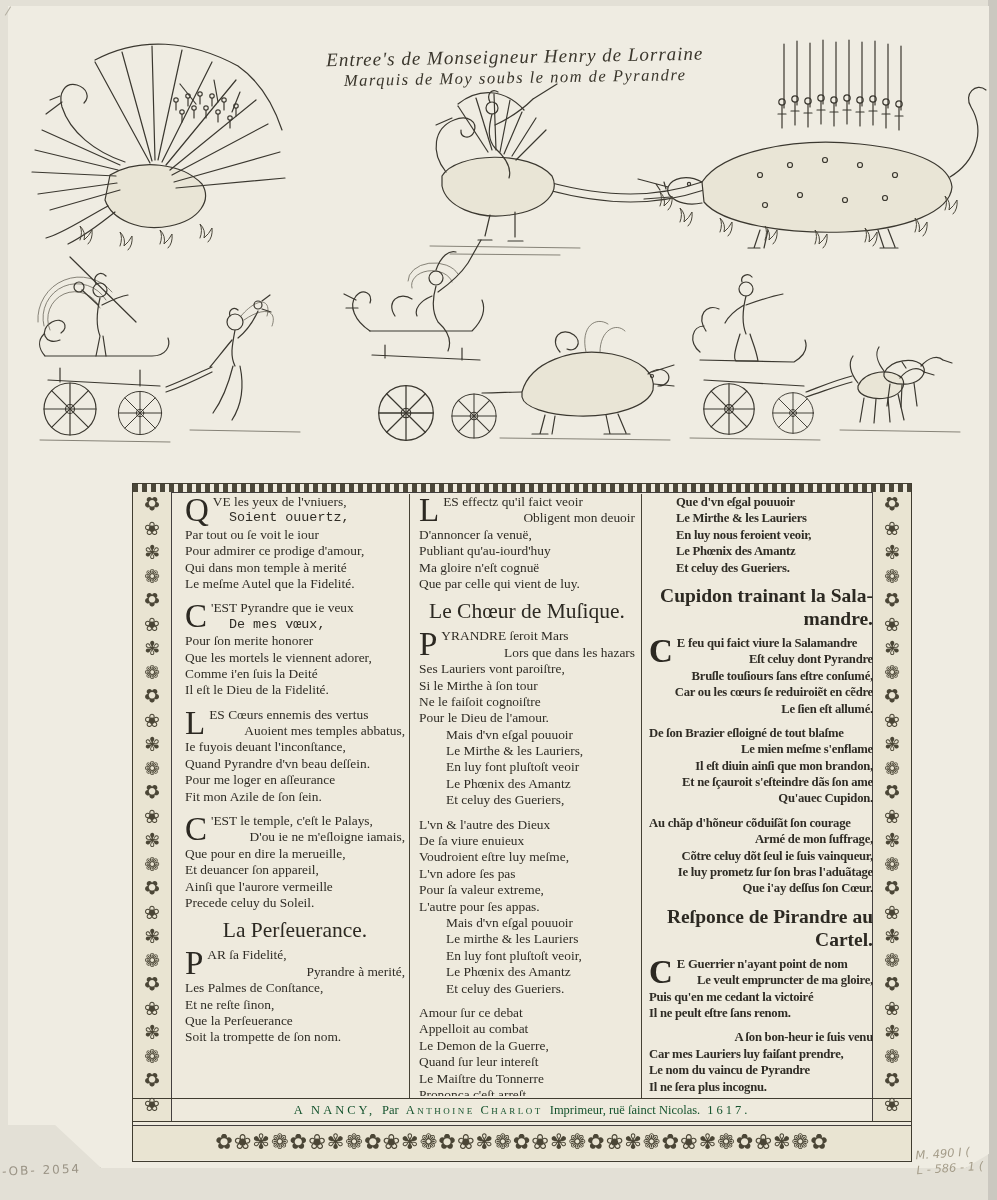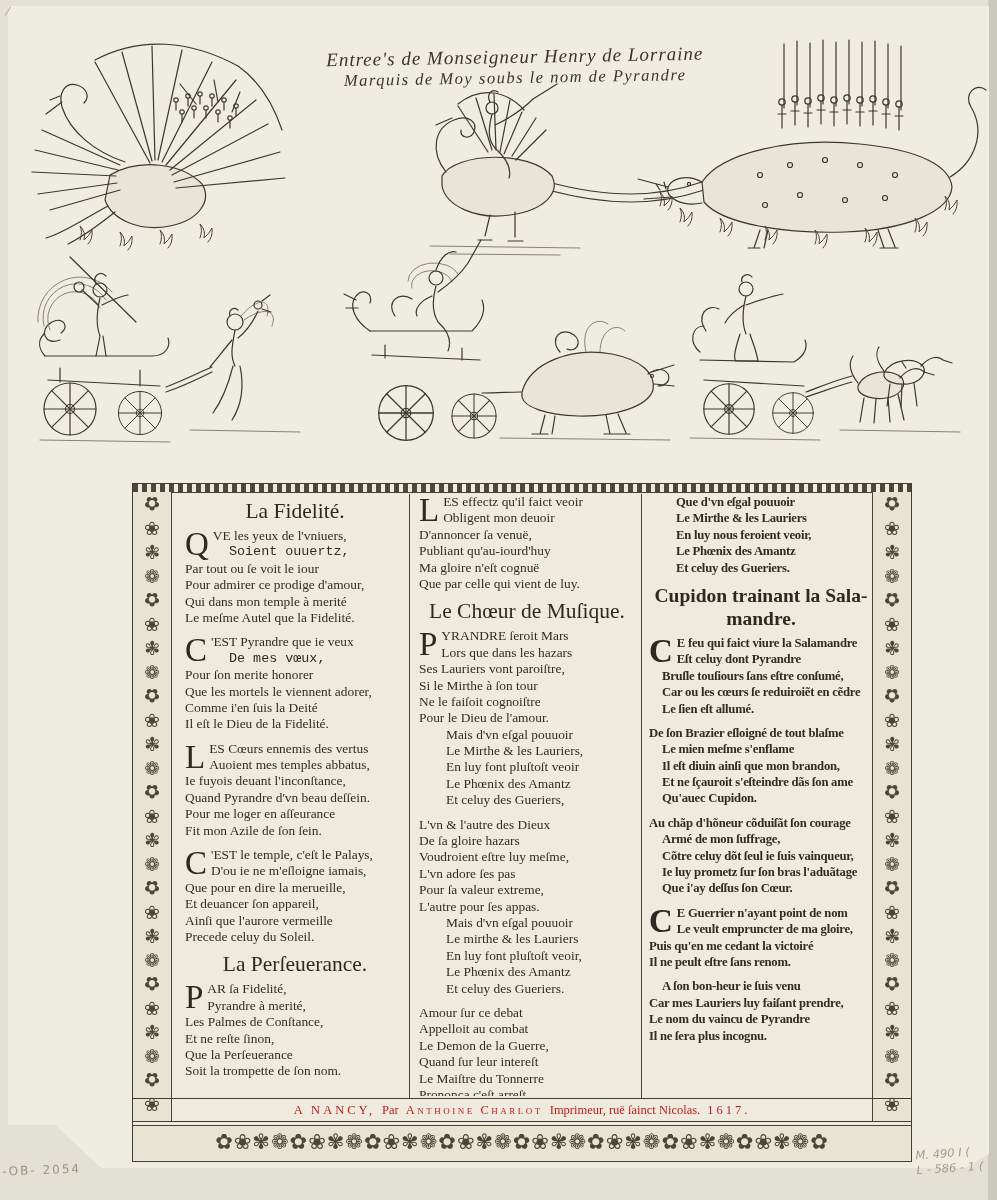--- a/index.html
+++ b/index.html
@@ -34,31 +34,31 @@
   .strip div{font-size:19px;line-height:24px;}
   .strip div:nth-child(odd){transform:rotate(180deg);}
   .vrule{position:absolute;top:10px;width:1px;height:604px;background:#454134;}
   #vrule-1{left:276px;} #vrule-2{left:508px;}
   .col{position:absolute;top:10px;height:602px;overflow:hidden;}
   #col-1{left:38px;width:238px;padding:0 4px 0 14px;}
   #col-2{left:278px;width:228px;padding:0 4px 0 8px;}
   #col-3{left:510px;width:232px;padding:0 2px 0 6px;font-weight:bold;}
   .col{box-sizing:border-box;}
   .poem-heading{text-align:center;font-size:21.5px;line-height:23px;margin:6px 0 5px 0;color:#2c2922;}
-  #col-3 .poem-heading{font-size:19.5px;}
+  #col-3 .poem-heading{font-size:19.5px;text-align:right;}
   .stanza{margin:0 0 8px 0;}
   .line{white-space:nowrap;font-size:13.4px;line-height:16.4px;height:16.4px;color:#2f2c25;}
   #col-3 .line{font-size:12.7px;letter-spacing:-.25px;}
-  .line.i1{padding-left:13px;} .line.i2{padding-left:27px;} .line.i3{padding-left:44px;font-family:Liberation Mono, monospace;}
+  .line.i1{padding-left:13px;text-align:right;} .line.i2{padding-left:27px;} .line.i3{padding-left:44px;font-family:Liberation Mono, monospace;}
   .dropcap{float:left;font-size:33px;line-height:32px;height:32px;padding-right:4px;color:#2c2922;}
   
   #imprint{position:absolute;left:0;top:614px;width:100%;height:24px;box-sizing:border-box;
            border-top:1px solid #403c30;border-bottom:1px solid #403c30;
            display:flex;align-items:center;justify-content:center;gap:7px;
-           font-size:12.5px;color:#b91c1c;}
+           font-size:12.5px;color:#14532d;}
   #imprint .caps{letter-spacing:3px;font-size:12.5px;}
   #imprint .smallcaps{font-variant:small-caps;letter-spacing:2.5px;text-align:right;}
   
   #bottom-band{position:absolute;left:0;top:641px;width:100%;height:34px;overflow:hidden;
       white-space:nowrap;text-align:center;background:#e9e4d2;border-top:1px solid #44403f;
       font-family:"DejaVu Sans",sans-serif;color:#4b4636;font-size:21px;line-height:33px;letter-spacing:1px;}
   
   .pencil{position:absolute;font-family:"DejaVu Sans",sans-serif;color:#9b9486;}
   #mark-bl{left:2px;top:1163px;font-size:12px;letter-spacing:2px;transform:rotate(-2deg);}
   #mark-br{left:916px;top:1146px;font-size:11.5px;font-style:italic;color:#a59d8a;
@@ -335,23 +335,20 @@
         <div>❀</div>
         <div>✾</div>
         <div>❁</div>
         <div>✿</div>
         <div>❀</div>
       </div>
     <div id="vrule-1" class="vrule"></div>
     <div id="vrule-2" class="vrule"></div>
 
     <div id="col-1" class="col">
-        <div class="poem-heading">
-          <div>La Fidelité.</div>
-        </div>
         <div class="stanza">
           <span class="dropcap">Q</span>
           <div class="line i0">VE les yeux de l'vniuers,</div>
           <div class="line i3">Soient ouuertz,</div>
           <div class="line i0">Par tout ou ſe voit le iour</div>
           <div class="line i0">Pour admirer ce prodige d'amour,</div>
           <div class="line i0">Qui dans mon temple à merité</div>
           <div class="line i0">Le meſme Autel que la Fidelité.</div>
         </div>
         <div class="stanza">
@@ -416,21 +413,21 @@
           <div class="line i0">Ne le faiſoit cognoiſtre</div>
           <div class="line i0">Pour le Dieu de l'amour.</div>
           <div class="line i2">Mais d'vn eſgal pouuoir</div>
           <div class="line i2">Le Mirthe &amp; les Lauriers,</div>
           <div class="line i2">En luy font pluſtoſt veoir</div>
           <div class="line i2">Le Phœnix des Amantz</div>
           <div class="line i2">Et celuy des Gueriers,</div>
         </div>
         <div class="stanza">
           <div class="line i0">L'vn &amp; l'autre des Dieux</div>
-          <div class="line i0">De ſa gloire hazars</div>
+          <div class="line i0">De ſa viure enuieux</div>
           <div class="line i0">Voudroient eſtre luy meſme,</div>
           <div class="line i0">L'vn adore ſes pas</div>
           <div class="line i0">Pour ſa valeur extreme,</div>
           <div class="line i0">L'autre pour ſes appas.</div>
           <div class="line i2">Mais d'vn eſgal pouuoir</div>
           <div class="line i2">Le mirthe &amp; les Lauriers</div>
           <div class="line i2">En luy font pluſtoſt veoir,</div>
           <div class="line i2">Le Phœnix des Amantz</div>
           <div class="line i2">Et celuy des Gueriers.</div>
         </div>
@@ -470,20 +467,24 @@
           <div class="line i1">Et ne ſçauroit s'eſteindre dãs ſon ame</div>
           <div class="line i1">Qu'auec Cupidon.</div>
         </div>
         <div class="stanza">
           <div class="line i0">Au chãp d'hõneur cõduiſãt ſon courage</div>
           <div class="line i1">Armé de mon ſuffrage,</div>
           <div class="line i1">Cõtre celuy dõt ſeul ie ſuis vainqueur,</div>
           <div class="line i1">Ie luy prometz ſur ſon bras l'aduãtage</div>
           <div class="line i1">Que i'ay deſſus ſon Cœur.</div>
         </div>
+        <div class="poem-heading">
+          <div>Reſponce de Pirandre au</div>
+          <div>Cartel.</div>
+        </div>
         <div class="stanza">
           <span class="dropcap">C</span>
           <div class="line i0">E Guerrier n'ayant point de nom</div>
           <div class="line i1">Le veult empruncter de ma gloire,</div>
           <div class="line i0">Puis qu'en me cedant la victoiré</div>
           <div class="line i0">Il ne peult eſtre ſans renom.</div>
         </div>
         <div class="stanza">
           <div class="line i1">A ſon bon-heur ie ſuis venu</div>
           <div class="line i0">Car mes Lauriers luy faiſant prendre,</div>

